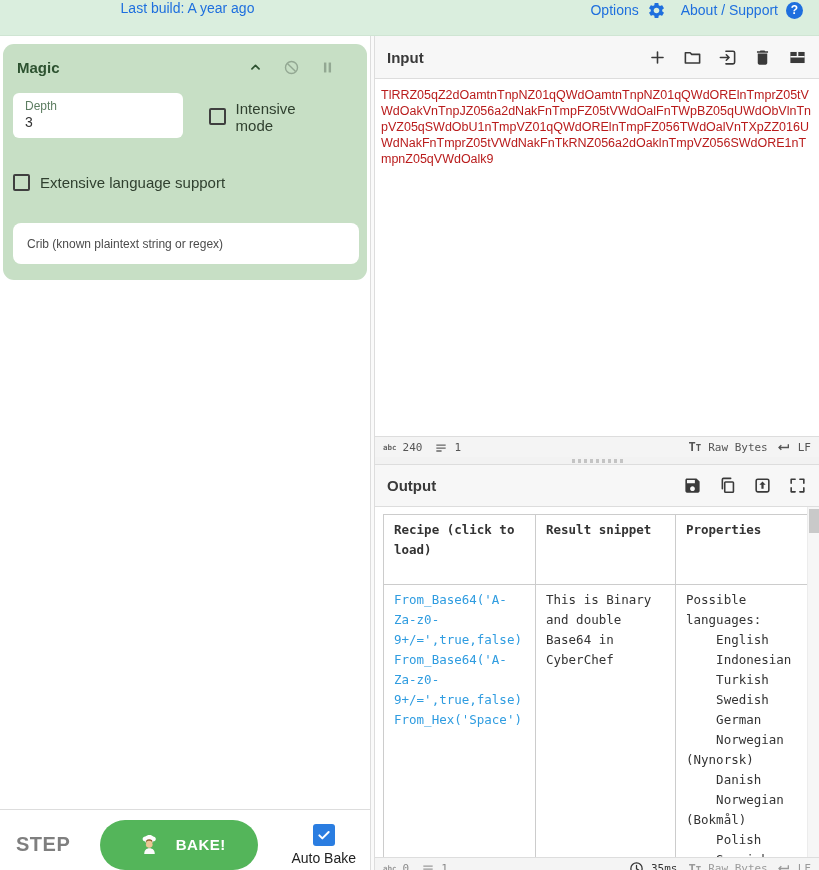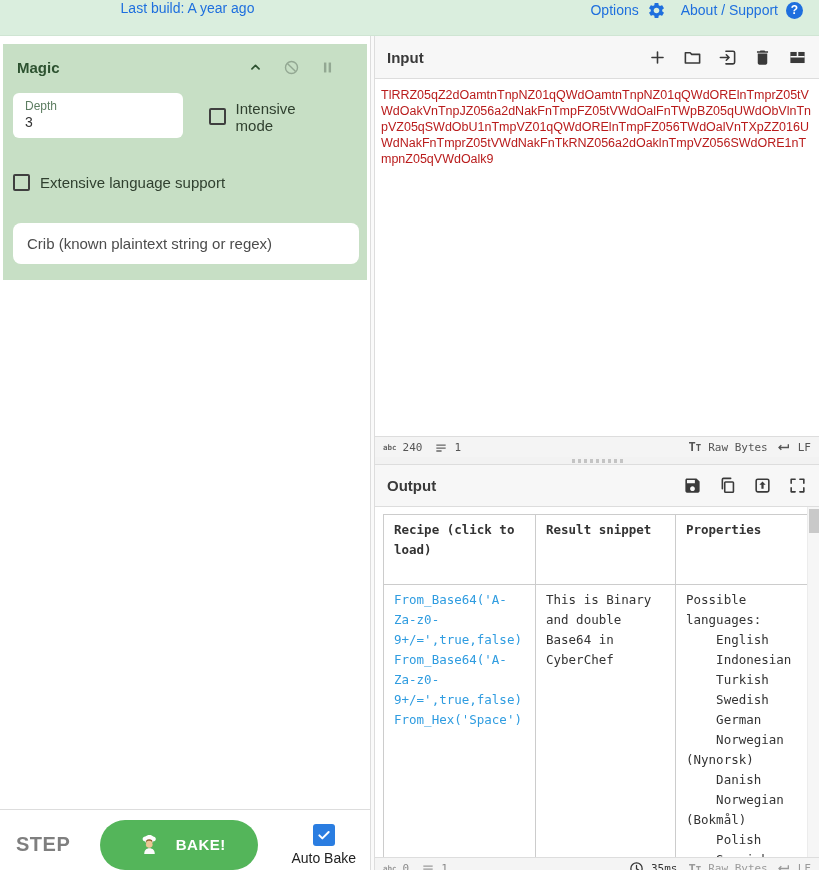--- a/index.html
+++ b/index.html
@@ -23,35 +23,35 @@
 
   .pane-header { height:43px; background:var(--header-bg,#f7f7f7); border-bottom:1px solid var(--border,#ddd);
     display:flex; align-items:center; padding:0 12px; }
   .pane-title { font-size:15px; font-weight:bold; color:#3a3a3a; }
   .hdr-icons { margin-left:auto; display:flex; align-items:center; gap:15px; }
   .icon-btn { width:20px; height:20px; display:flex; align-items:center; justify-content:center; cursor:pointer; }
   .icon-btn svg { width:19px; height:19px; }
 
   
   .recipe-list { flex:1; background:#fff; padding:8px 3px 0 3px; overflow:hidden; }
-  .op { background:var(--op-bg,#c7dfc5); border-radius:0; padding:13px 30px 16px 10px; }
+  .op { background:var(--op-bg,#c7dfc5); border-radius:11px; padding:13px 30px 16px 10px; }
   .op-head { display:flex; align-items:center; }
   .op-title { font-size:15px; font-weight:bold; color:var(--op-title,#2d5230); padding-left:4px; }
   .op-icons { margin-left:auto; display:flex; align-items:center; gap:16px; }
   .op-icons svg { width:17px; height:17px; }
   .field-box { background:#fff; border-radius:6px; width:170px; padding:6px 12px 7px 12px; margin:16px 0 0 0; }
   .field-label { font-size:12px; color:#5d7d61; }
   .field-box input { border:none; outline:none; font-size:14px; color:#333; width:100%;
     font-family:"Liberation Sans", sans-serif; background:transparent; }
   .row1 { display:flex; align-items:center; }
   .chk-row { display:flex; align-items:center; cursor:pointer; }
   .chk { width:17px; height:17px; border:2px solid #3f3f3f; border-radius:2px; background:transparent; flex:none; }
   .chk-label { font-size:15px; color:#30402f; margin-left:10px; }
   .crib { display:block; width:346px; border:none; outline:none; border-radius:8px; height:41px; margin-top:32px;
-    padding:0 14px; font-size:15px; color:#333; font-family:"Liberation Sans", sans-serif; }
+    padding:0 14px; font-size:12px; color:#333; font-family:"Liberation Sans", sans-serif; }
   .crib::placeholder { color:#4c4c4c; opacity:1; }
 
   
   .controls { height:70px; border-top:1px solid var(--border,#ddd); background:#fff;
     display:flex; align-items:center; }
   .step { font-size:20px; font-weight:bold; color:#7f7f7f; margin-left:16px; letter-spacing:0.5px; cursor:pointer; }
   .bake { margin-left:30px; width:158px; height:50px; border-radius:26px; background:var(--bake-green,#54b55a);
     display:flex; align-items:center; justify-content:center; cursor:pointer; border:none; }
   .bake-label { color:#fff; font-size:15px; font-weight:bold; margin-left:9px; letter-spacing:0.5px; }
   .autobake { margin-left:auto; margin-right:14px; display:flex; flex-direction:column; align-items:center; }

